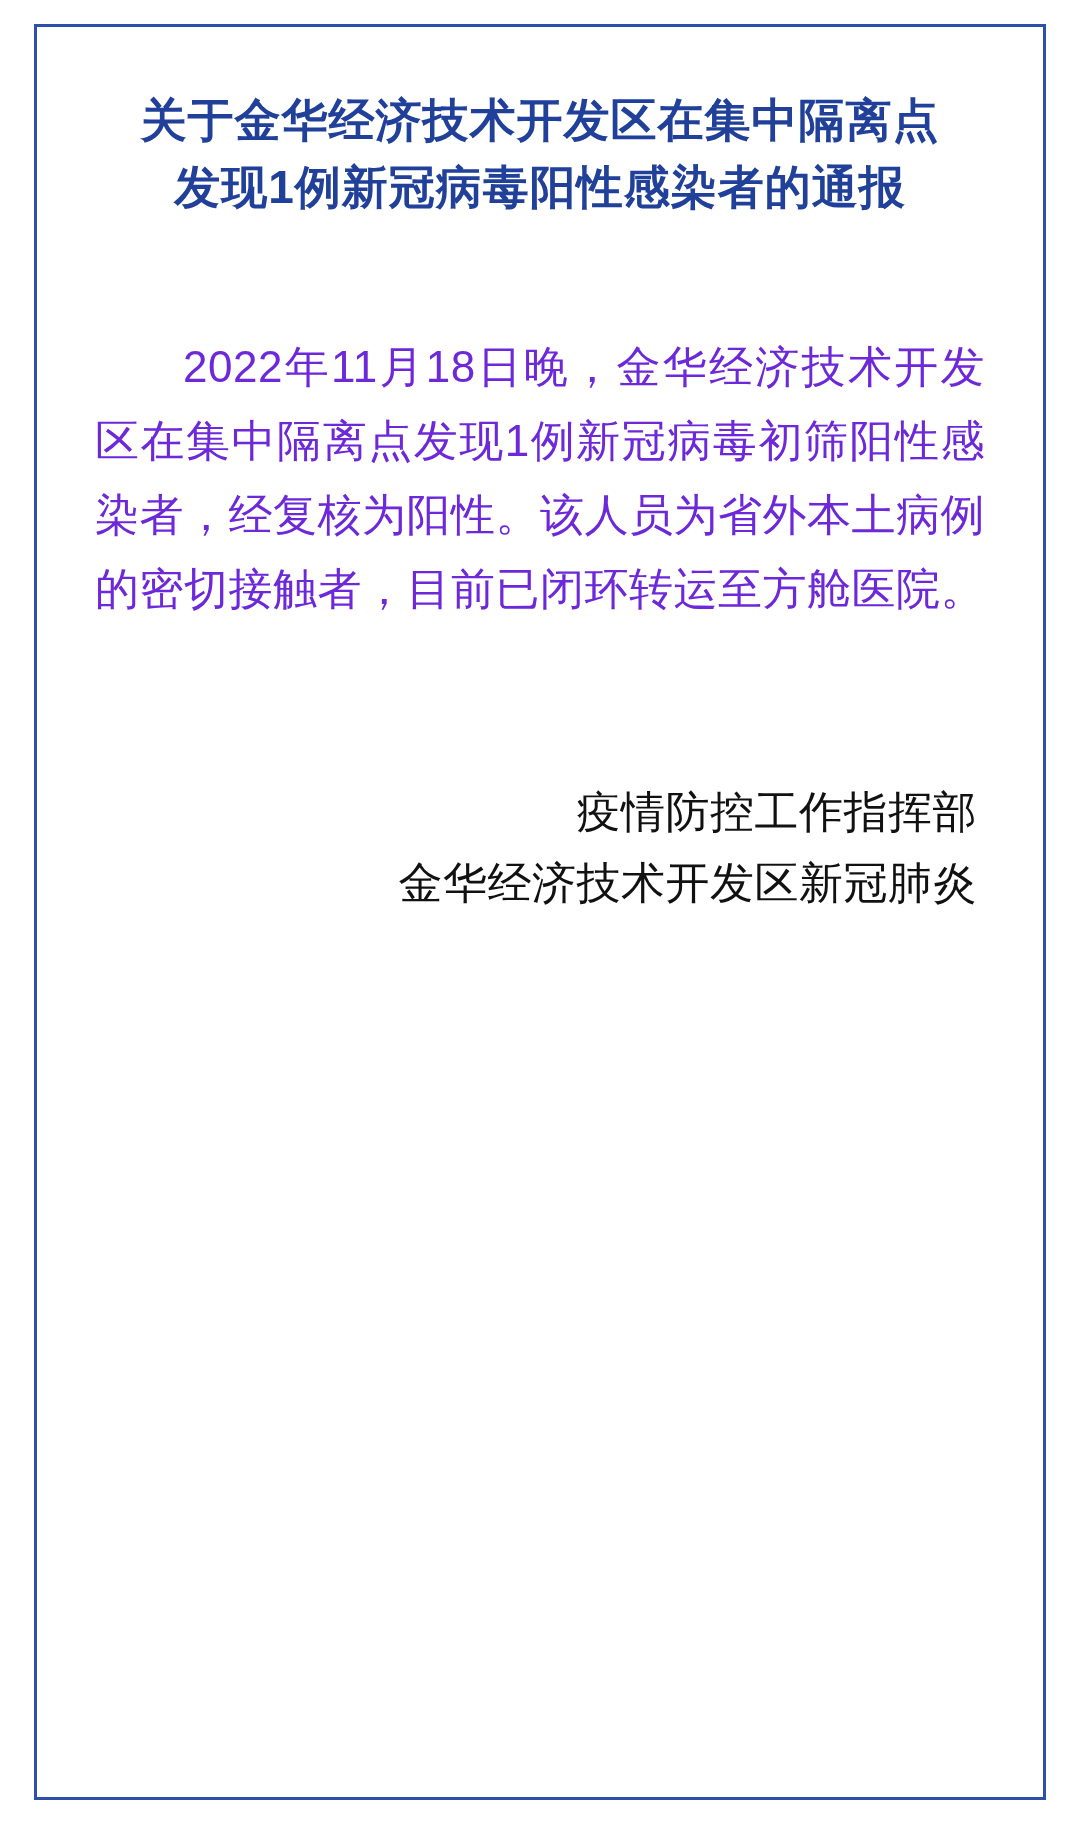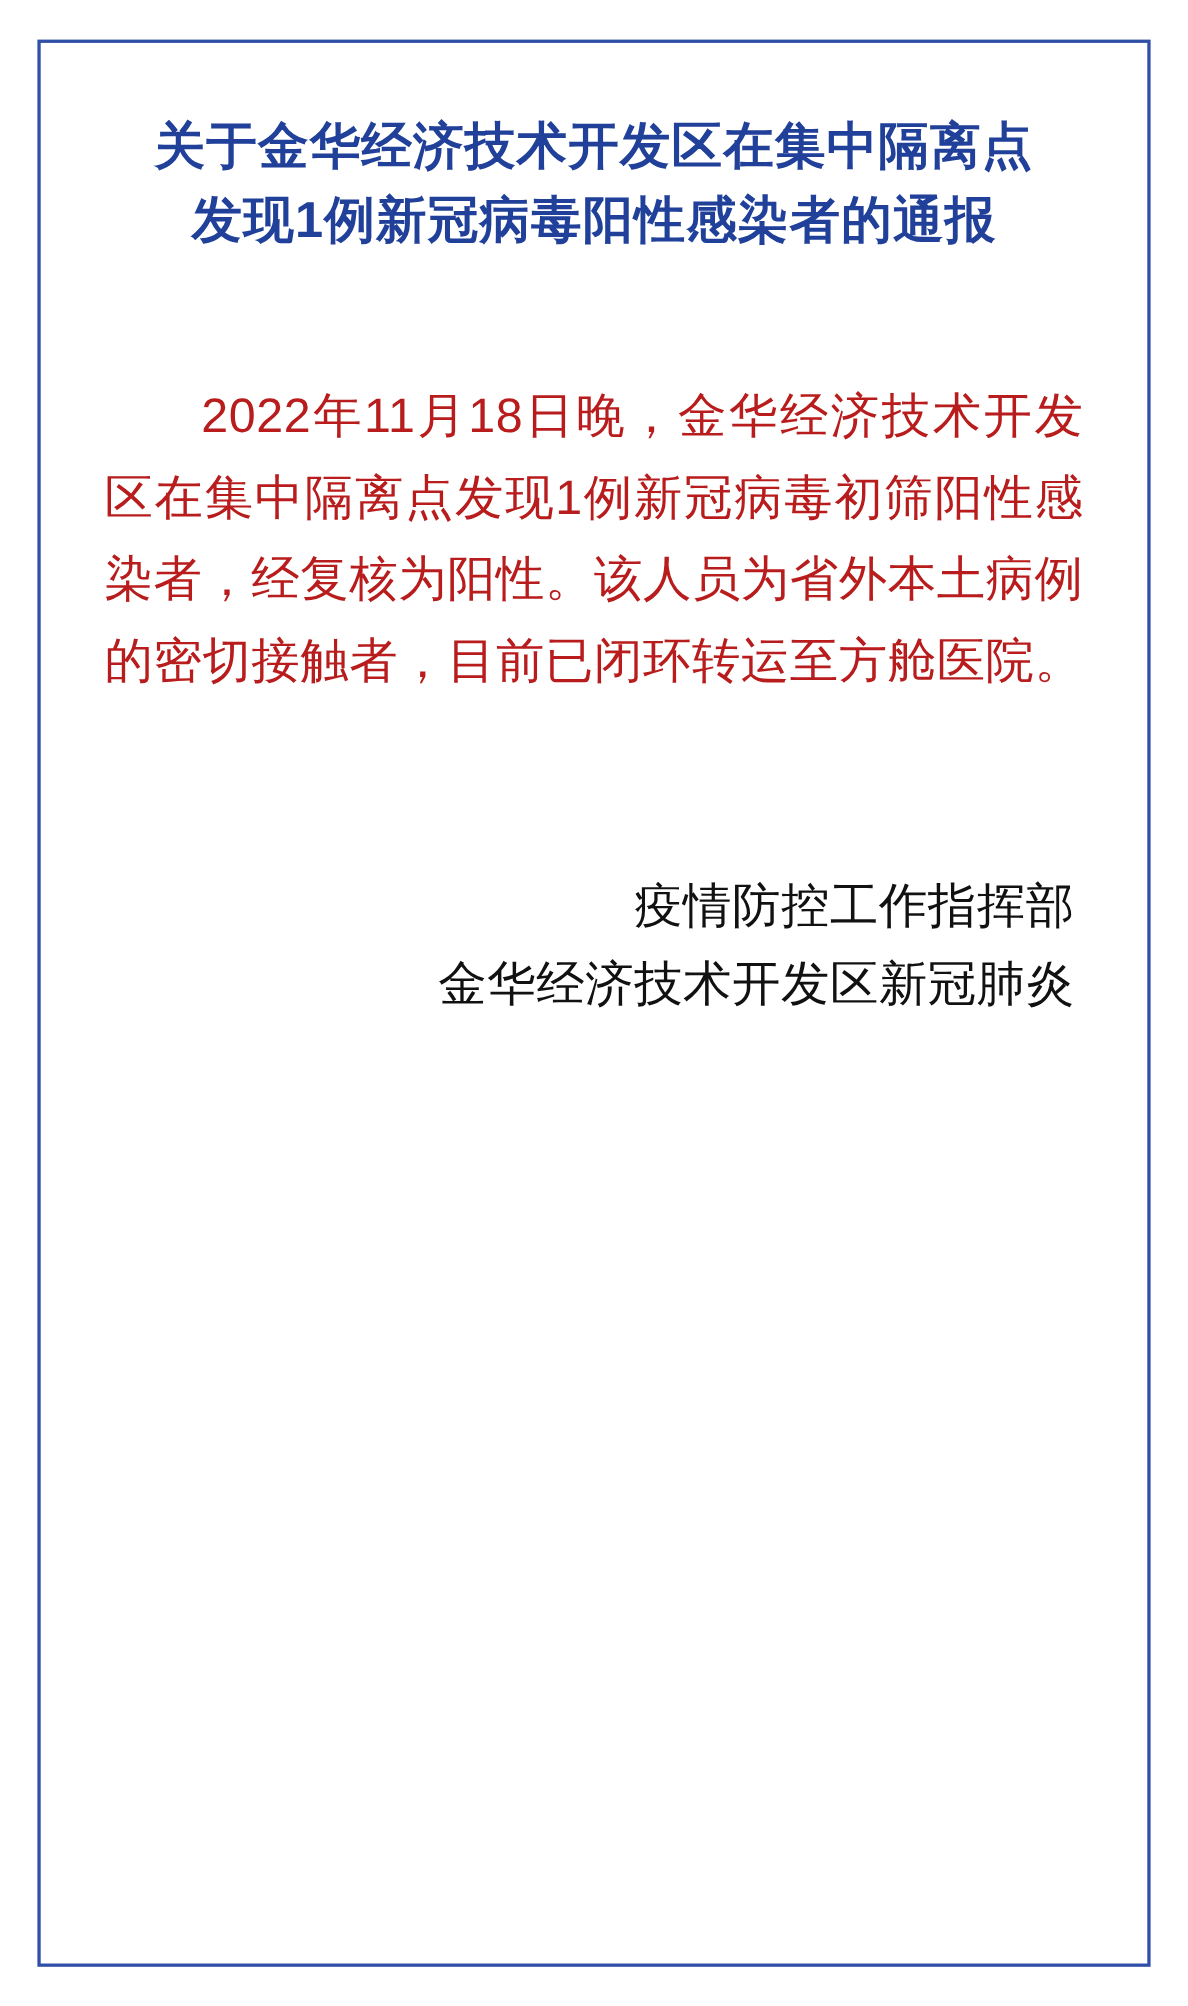--- a/index.html
+++ b/index.html
@@ -12,21 +12,21 @@
     height: 1824px;
     font-family: "Liberation Sans", "DejaVu Sans", sans-serif;
     overflow: hidden;
   }
   #page {
     position: relative;
     width: 1080px;
     height: 1824px;
     background: #ffffff;
     box-sizing: border-box;
-    padding: 36px 34px;
+    padding: 24px 34px;
   }
   #notice-card {
     position: relative;
     width: 100%;
     height: 100%;
     box-sizing: border-box;
     border: 3px solid #2f4fa8;
     background: #ffffff;
     padding: 46px 58px 40px 58px;
   }
@@ -34,21 +34,21 @@
     color: #20409a;
     font-size: 46px;
     font-weight: bold;
     line-height: 1.45;
     text-align: center;
     letter-spacing: 1px;
     margin: 14px 10px 0 10px;
   }
   #notice-body {
     margin-top: 110px;
-    color: #b91c1c;
+    color: #6d28d9;
     font-size: 44px;
     line-height: 1.68;
     letter-spacing: 0.5px;
   }
   .para {
     text-indent: 2em;
     text-align: justify;
     text-justify: inter-ideograph;
     margin: 0 0 48px 0;
   }

